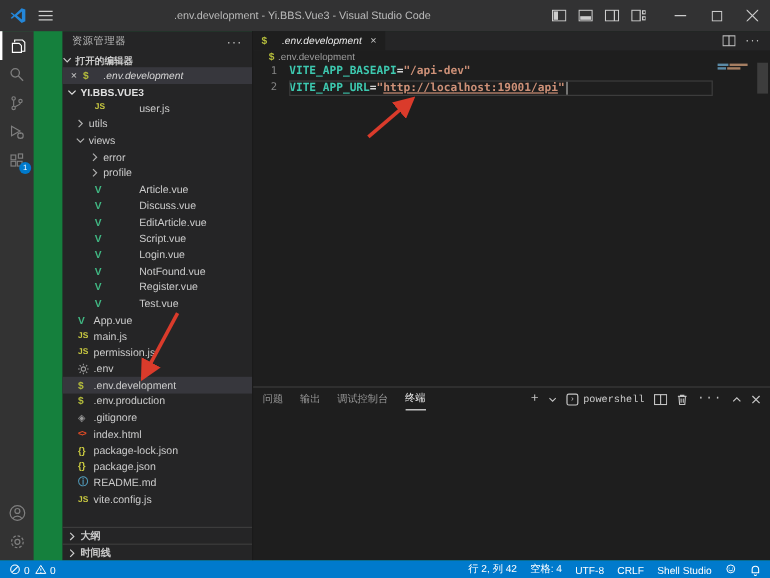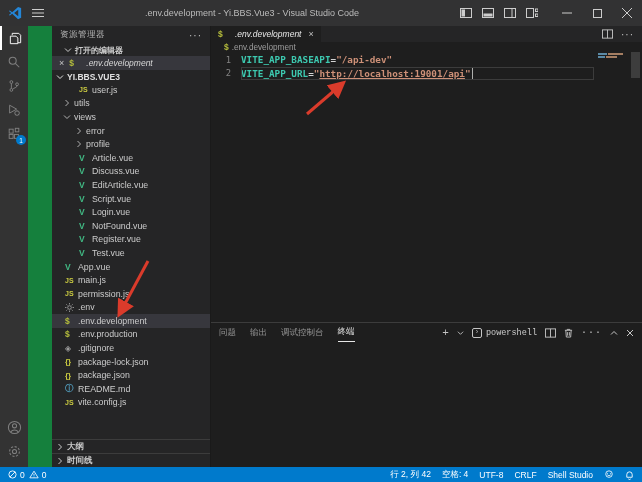--- a/index.html
+++ b/index.html
@@ -26,33 +26,33 @@
   .ab-item.active { color:#ffffff; border-left:2px solid #ffffff; }
   .ab-item svg { display:block; }
   .ab-badge { position:absolute; right:2px; bottom:1px; background:#007acc; color:#fff; font-size:6.5px; width:10px; height:10px; border-radius:50%; display:flex; align-items:center; justify-content:center; }
   .ab-spacer { flex:1 1 auto; }
 
   
   .sidebar { width:158px; background:#252526; display:flex; flex-direction:column; font-size:9px; flex:0 0 auto; min-height:0;margin-left:24px; }
   .sb-header { height:18px; display:flex; align-items:center; padding:0 8px; color:#b8b8b8; font-size:8.5px; letter-spacing:.5px; }
   .sb-header .grow { flex:1; }
   .sb-more { color:#c5c5c5; font-size:10px; letter-spacing:1px; cursor:pointer; }
-  .sb-sect { height:12px; display:flex; align-items:center; padding-left:12px; font-weight:bold; font-size:8px; color:#cccccc; }
+  .sb-sect { height:12px; display:flex; align-items:center; padding-left:0; font-weight:bold; font-size:8px; color:#cccccc; }
   .oe-item { height:14px; display:flex; align-items:center; background:#37373d; padding-left:7px; }
   .oe-close { color:#c5c5c5; font-size:9px; margin-right:5px; }
   .oe-item .fi-sh { margin-right:4px; }
   .oe-label { font-style:italic; color:#d7d7d7; font-size:8.5px; }
   .proj-sect { height:13px; display:flex; align-items:center; padding-left:4px; font-weight:bold; font-size:8.5px; color:#e0e0e0; }
   .chev { margin-right:3px; flex:0 0 auto; }
   .tree { flex:1 1 auto; overflow:hidden; }
   .trow { height:13.6px; display:flex; align-items:center; font-size:8.8px; color:#cccccc; cursor:pointer; white-space:nowrap; }
   .trow.sel { background:#37373d; }
   .trow.lvl1.file { padding-left:13px; }
   .trow.lvl1.folder { padding-left:11px; }
-  .trow.lvl2.file { padding-left:27px; }
+  .trow.lvl2.file { padding-left:27px;gap:24px; }
   .trow.lvl2.folder { padding-left:23px; }
   .fi { display:inline-block; width:13px; flex:0 0 auto; font-weight:bold; font-size:7px; }
   .fi-js { color:#cbcb41; }
   .fi-vue { color:#41b883; font-size:8.5px; }
   .fi-sh { color:#b5bd3c; font-size:8.5px; }
   .fi-git { color:#9c9c9c; font-size:8px; }
   .fi-html { color:#e44d26; letter-spacing:-1px; }
   .fi-json { color:#cbcb41; font-size:8px; }
   .fi-md { color:#519aba; font-size:8.5px; }
   .fi-gear { display:inline-flex; width:13px; }
@@ -323,20 +323,24 @@
           </div>
           <div class="trow lvl1 file ">
             <span class="fi fi-sh">$</span>
             <span class="tlabel">.env.production</span>
           </div>
           <div class="trow lvl1 file ">
             <span class="fi fi-git">◈</span>
             <span class="tlabel">.gitignore</span>
           </div>
           <div class="trow lvl1 file ">
+            <span class="fi fi-html">&lt;&gt;</span>
+            <span class="tlabel">index.html</span>
+          </div>
+          <div class="trow lvl1 file ">
             <span class="fi fi-json">{}</span>
             <span class="tlabel">package-lock.json</span>
           </div>
           <div class="trow lvl1 file ">
             <span class="fi fi-json">{}</span>
             <span class="tlabel">package.json</span>
           </div>
           <div class="trow lvl1 file ">
             <span class="fi fi-md">ⓘ</span>
             <span class="tlabel">README.md</span>

